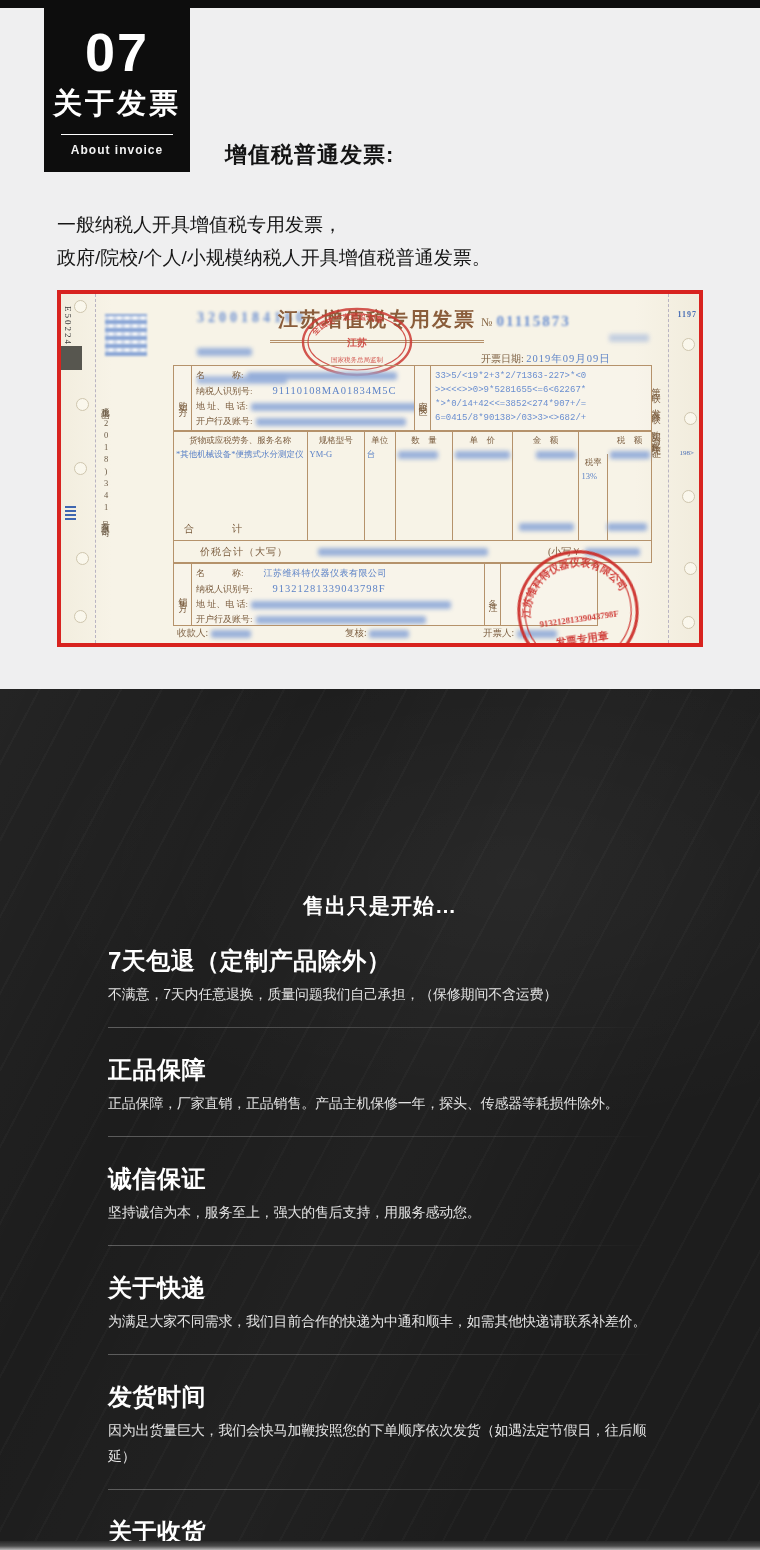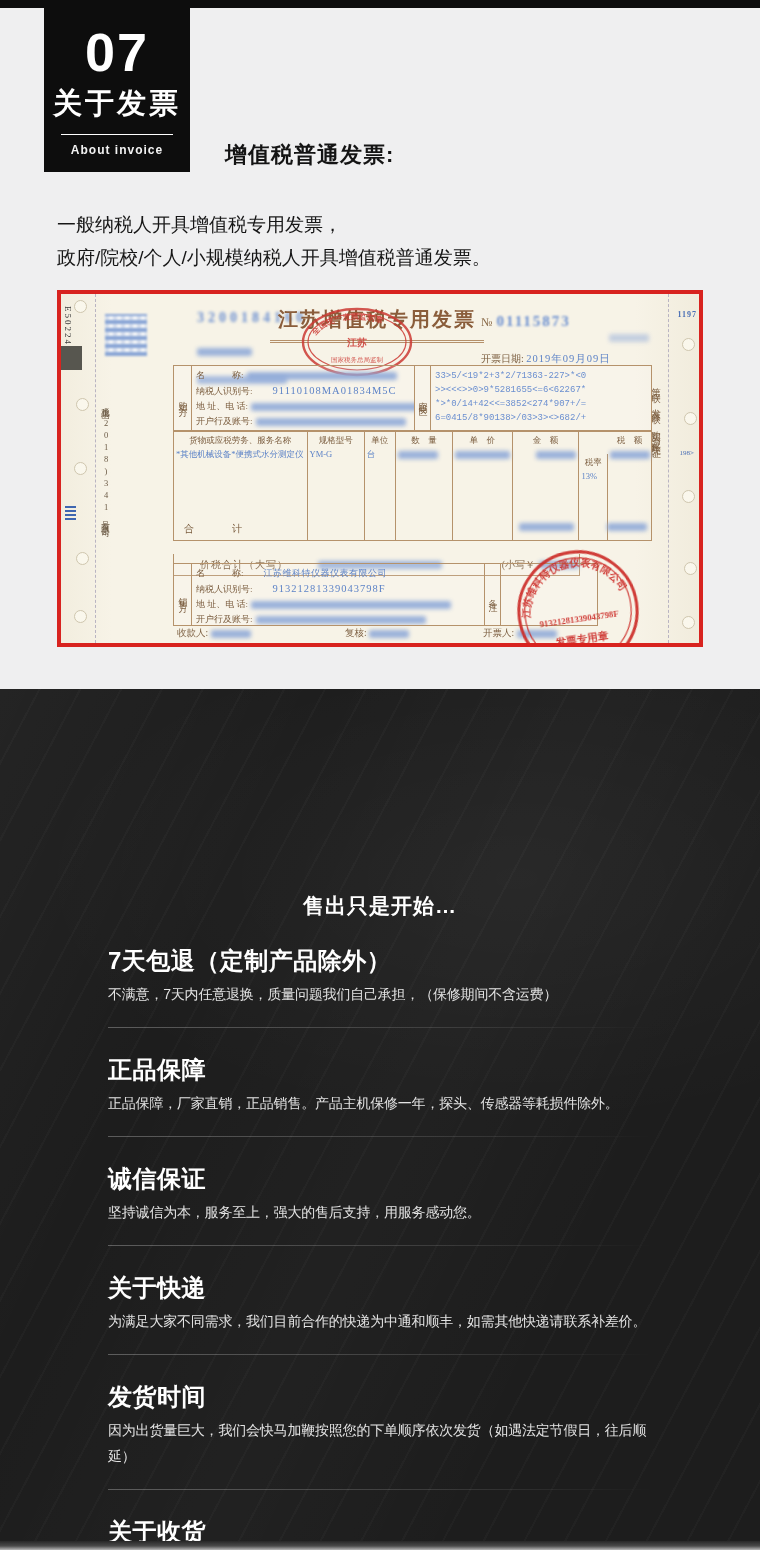--- a/index.html
+++ b/index.html
@@ -76,21 +76,21 @@
   .remark-area{width:96px;flex:none;position:relative;}
 
   .items-table{position:absolute;left:112px;top:137px;width:479px;height:110px;border:1px solid #b5926b;box-sizing:border-box;display:flex;}
   .col{position:relative;border-right:1px solid #b5926b;box-sizing:border-box;}
   .col:last-child{border-right:none;}
   .th{font-size:8.5px;color:#7a5c3e;text-align:center;line-height:16px;height:16px;white-space:nowrap;overflow:hidden;}
   .td{font-size:8.5px;color:#5d83c7;padding:1px 2px;line-height:11px;filter:blur(.4px);}
   .tot-label{position:absolute;bottom:4px;left:10px;font-size:10px;color:#7a5c3e;letter-spacing:6px;white-space:nowrap;}
   .bot-amt{position:absolute;bottom:5px;right:4px;}
 
-  .sum-row{position:absolute;left:112px;top:247px;width:407px;height:22px;border:1px solid #b5926b;border-top:none;box-sizing:border-box;display:flex;align-items:center;margin-top:13px;}
+  .sum-row{position:absolute;left:112px;top:247px;width:479px;height:22px;border:1px solid #b5926b;border-top:none;box-sizing:border-box;display:flex;align-items:center;}
   .sum-label{font-size:10px;color:#7a5c3e;margin-left:26px;letter-spacing:1px;white-space:nowrap;}
   .sum-small{font-size:10px;color:#7a5c3e;margin-left:60px;white-space:nowrap;}
 
   .inv-footer{position:absolute;left:112px;top:333px;width:479px;font-size:9.5px;color:#7a5c3e;}
   .inv-footer span.slot{position:absolute;white-space:nowrap;}
 
   
   .sec-about{position:absolute;left:0;top:689px;width:760px;height:861px;background-color:#1d1d1d;
      background-image:
        radial-gradient(ellipse 700px 360px at 68% 22%,rgba(255,255,255,.035),rgba(0,0,0,0) 70%),

